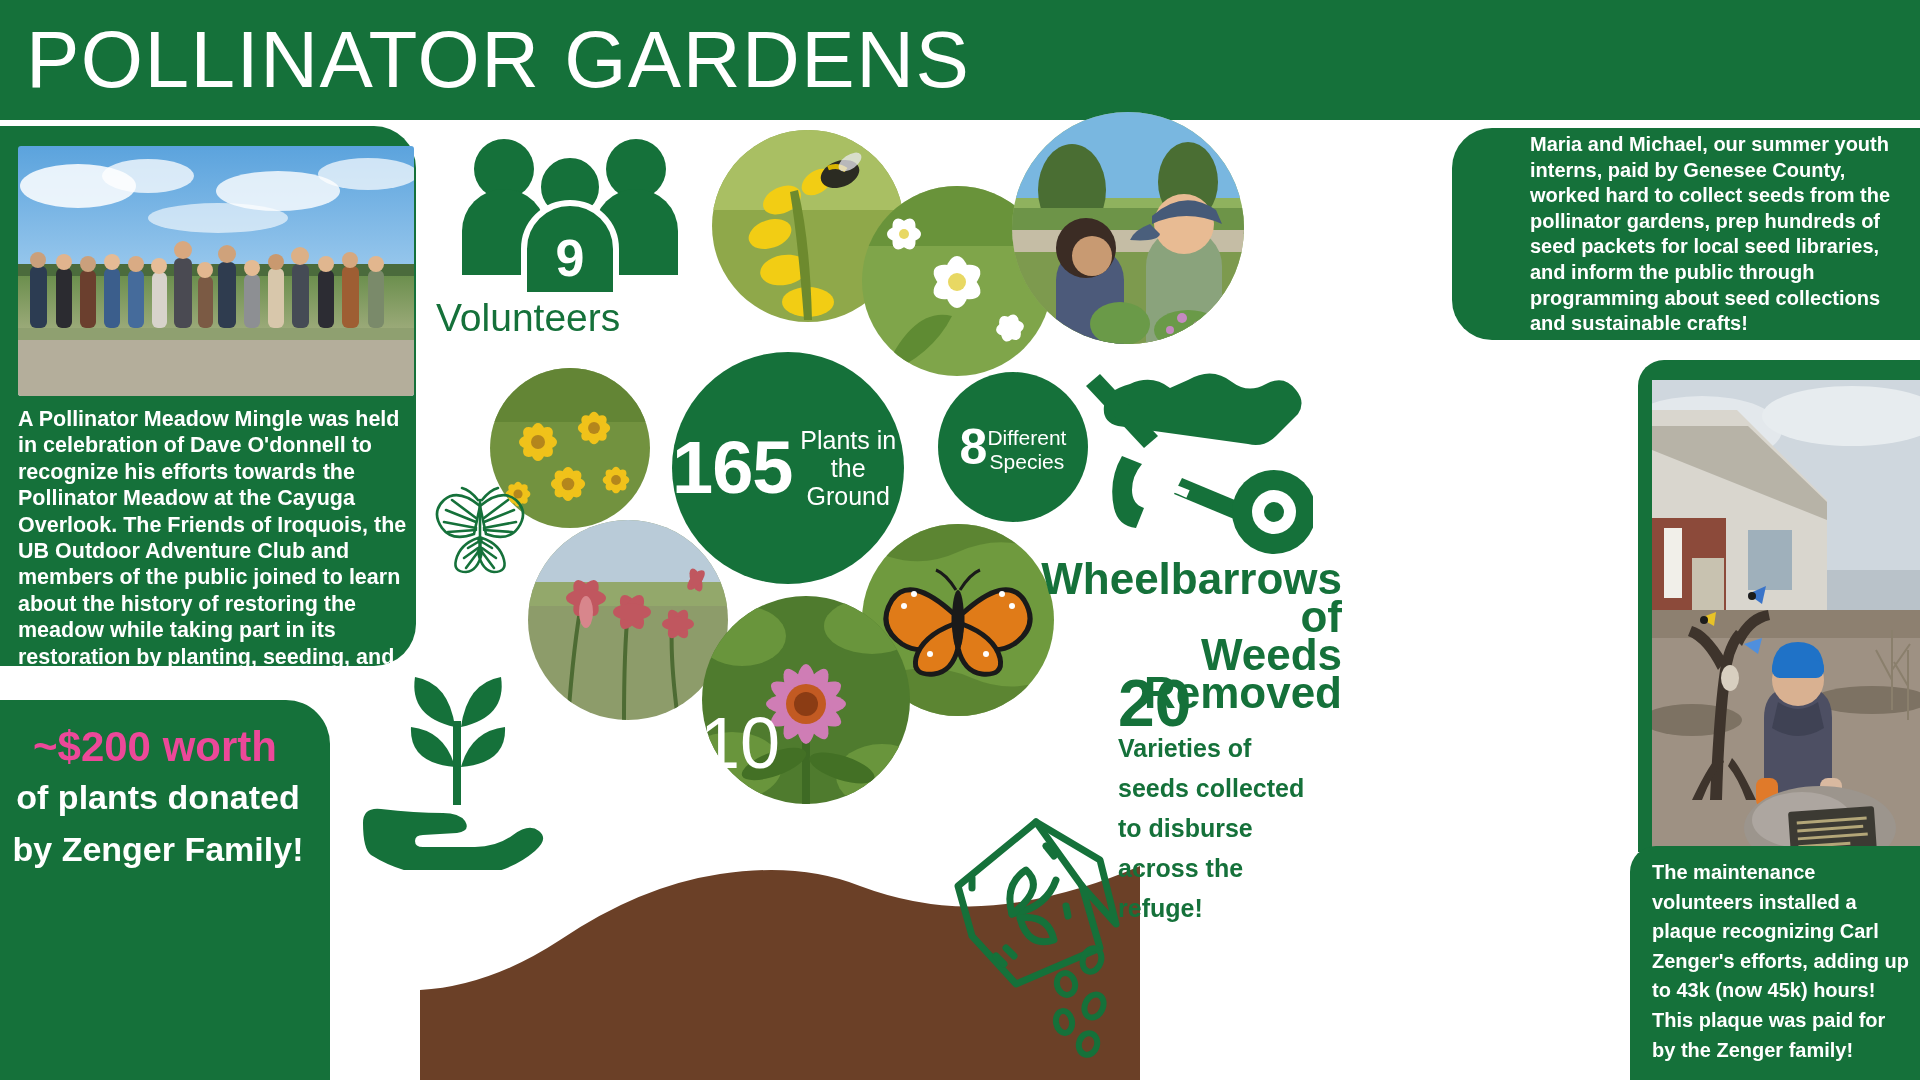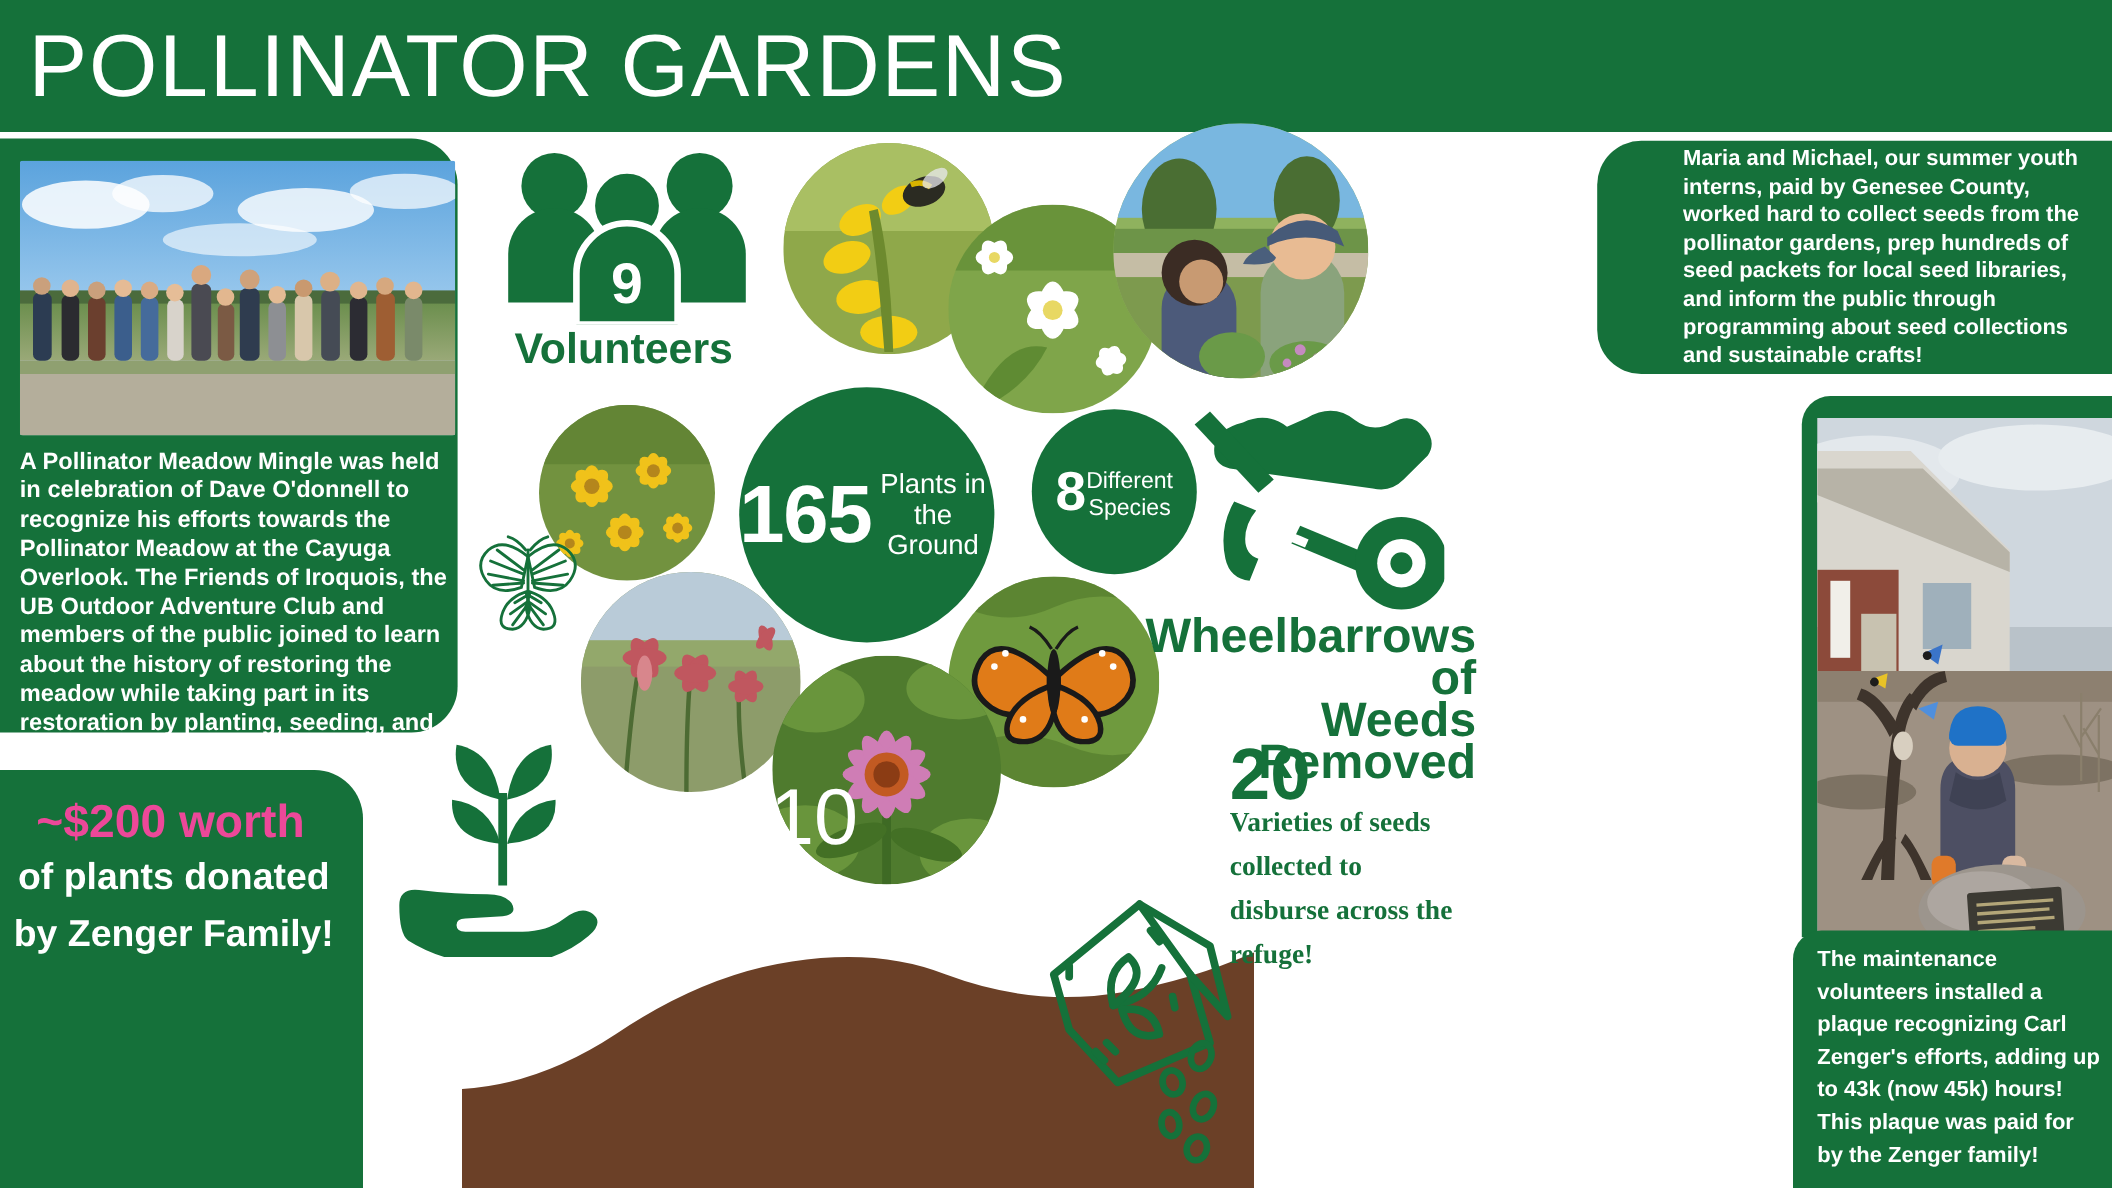--- a/index.html
+++ b/index.html
@@ -112,22 +112,22 @@
   #circle-8 .num     { font-size:50px; font-weight:600; line-height:46px; }
   #circle-8 .lbl     { font-size:21px; font-weight:500; line-height:24px; margin-top:6px;}
 
   
   #volunteers-group { position:absolute; left:452px; top:135px; width:236px; height:160px; }
   #volunteers-num {
     position:absolute; left:452px; top:228px; width:236px;
     text-align:center; font-size:52px; font-weight:600; color:#ffffff;
   }
   #volunteers-label {
-    position:absolute; left:436px; top:296px; width:262px; text-align:center;
-    font-size:39px; font-weight:700; color:#15713a; line-height:44px;
+    position:absolute; left:436px; top:296px; width:262px; 
+    font-size:39px; font-weight:400; color:#15713a; line-height:44px;
   }
 
   
   #wheelbarrow-icon { position:absolute; left:1078px; top:360px; width:235px; height:200px; }
   #wheelbarrow-num  {
     position:absolute; left:1100px; top:372px; width:210px; text-align:center;
     font-size:74px; font-weight:500; color:#ffffff; line-height:78px;
   }
   #wheelbarrow-label {
     position:absolute; left:1022px; top:560px; width:320px; text-align:right;
@@ -135,21 +135,21 @@
   }
 
   
   #seed-icon { position:absolute; left:950px; top:808px; width:215px; height:250px; }
   #seed-num  {
     position:absolute; left:1118px; top:648px; width:130px; text-align:left;
     font-size:66px; font-weight:600; color:#15713a; line-height:72px;margin-top:19px;
   }
   #seed-label {
     position:absolute; left:1118px; top:728px; width:210px;
-    font-size:25px; font-weight:600; color:#15713a; line-height:40px;font-family:Liberation Serif, serif;
+    font-size:25px; font-weight:600; color:#15713a; line-height:40px;
   }
 
   
   #mulch-mound { position:absolute; left:420px; top:690px; width:720px; height:390px; }
   #mulch-num {
     position:absolute; left:640px; top:704px; width:200px; text-align:center;
     font-size:72px; font-weight:500; color:#ffffff; line-height:78px;
   }
   #mulch-label {
     position:absolute; left:575px; top:790px; width:300px; height:110px;

